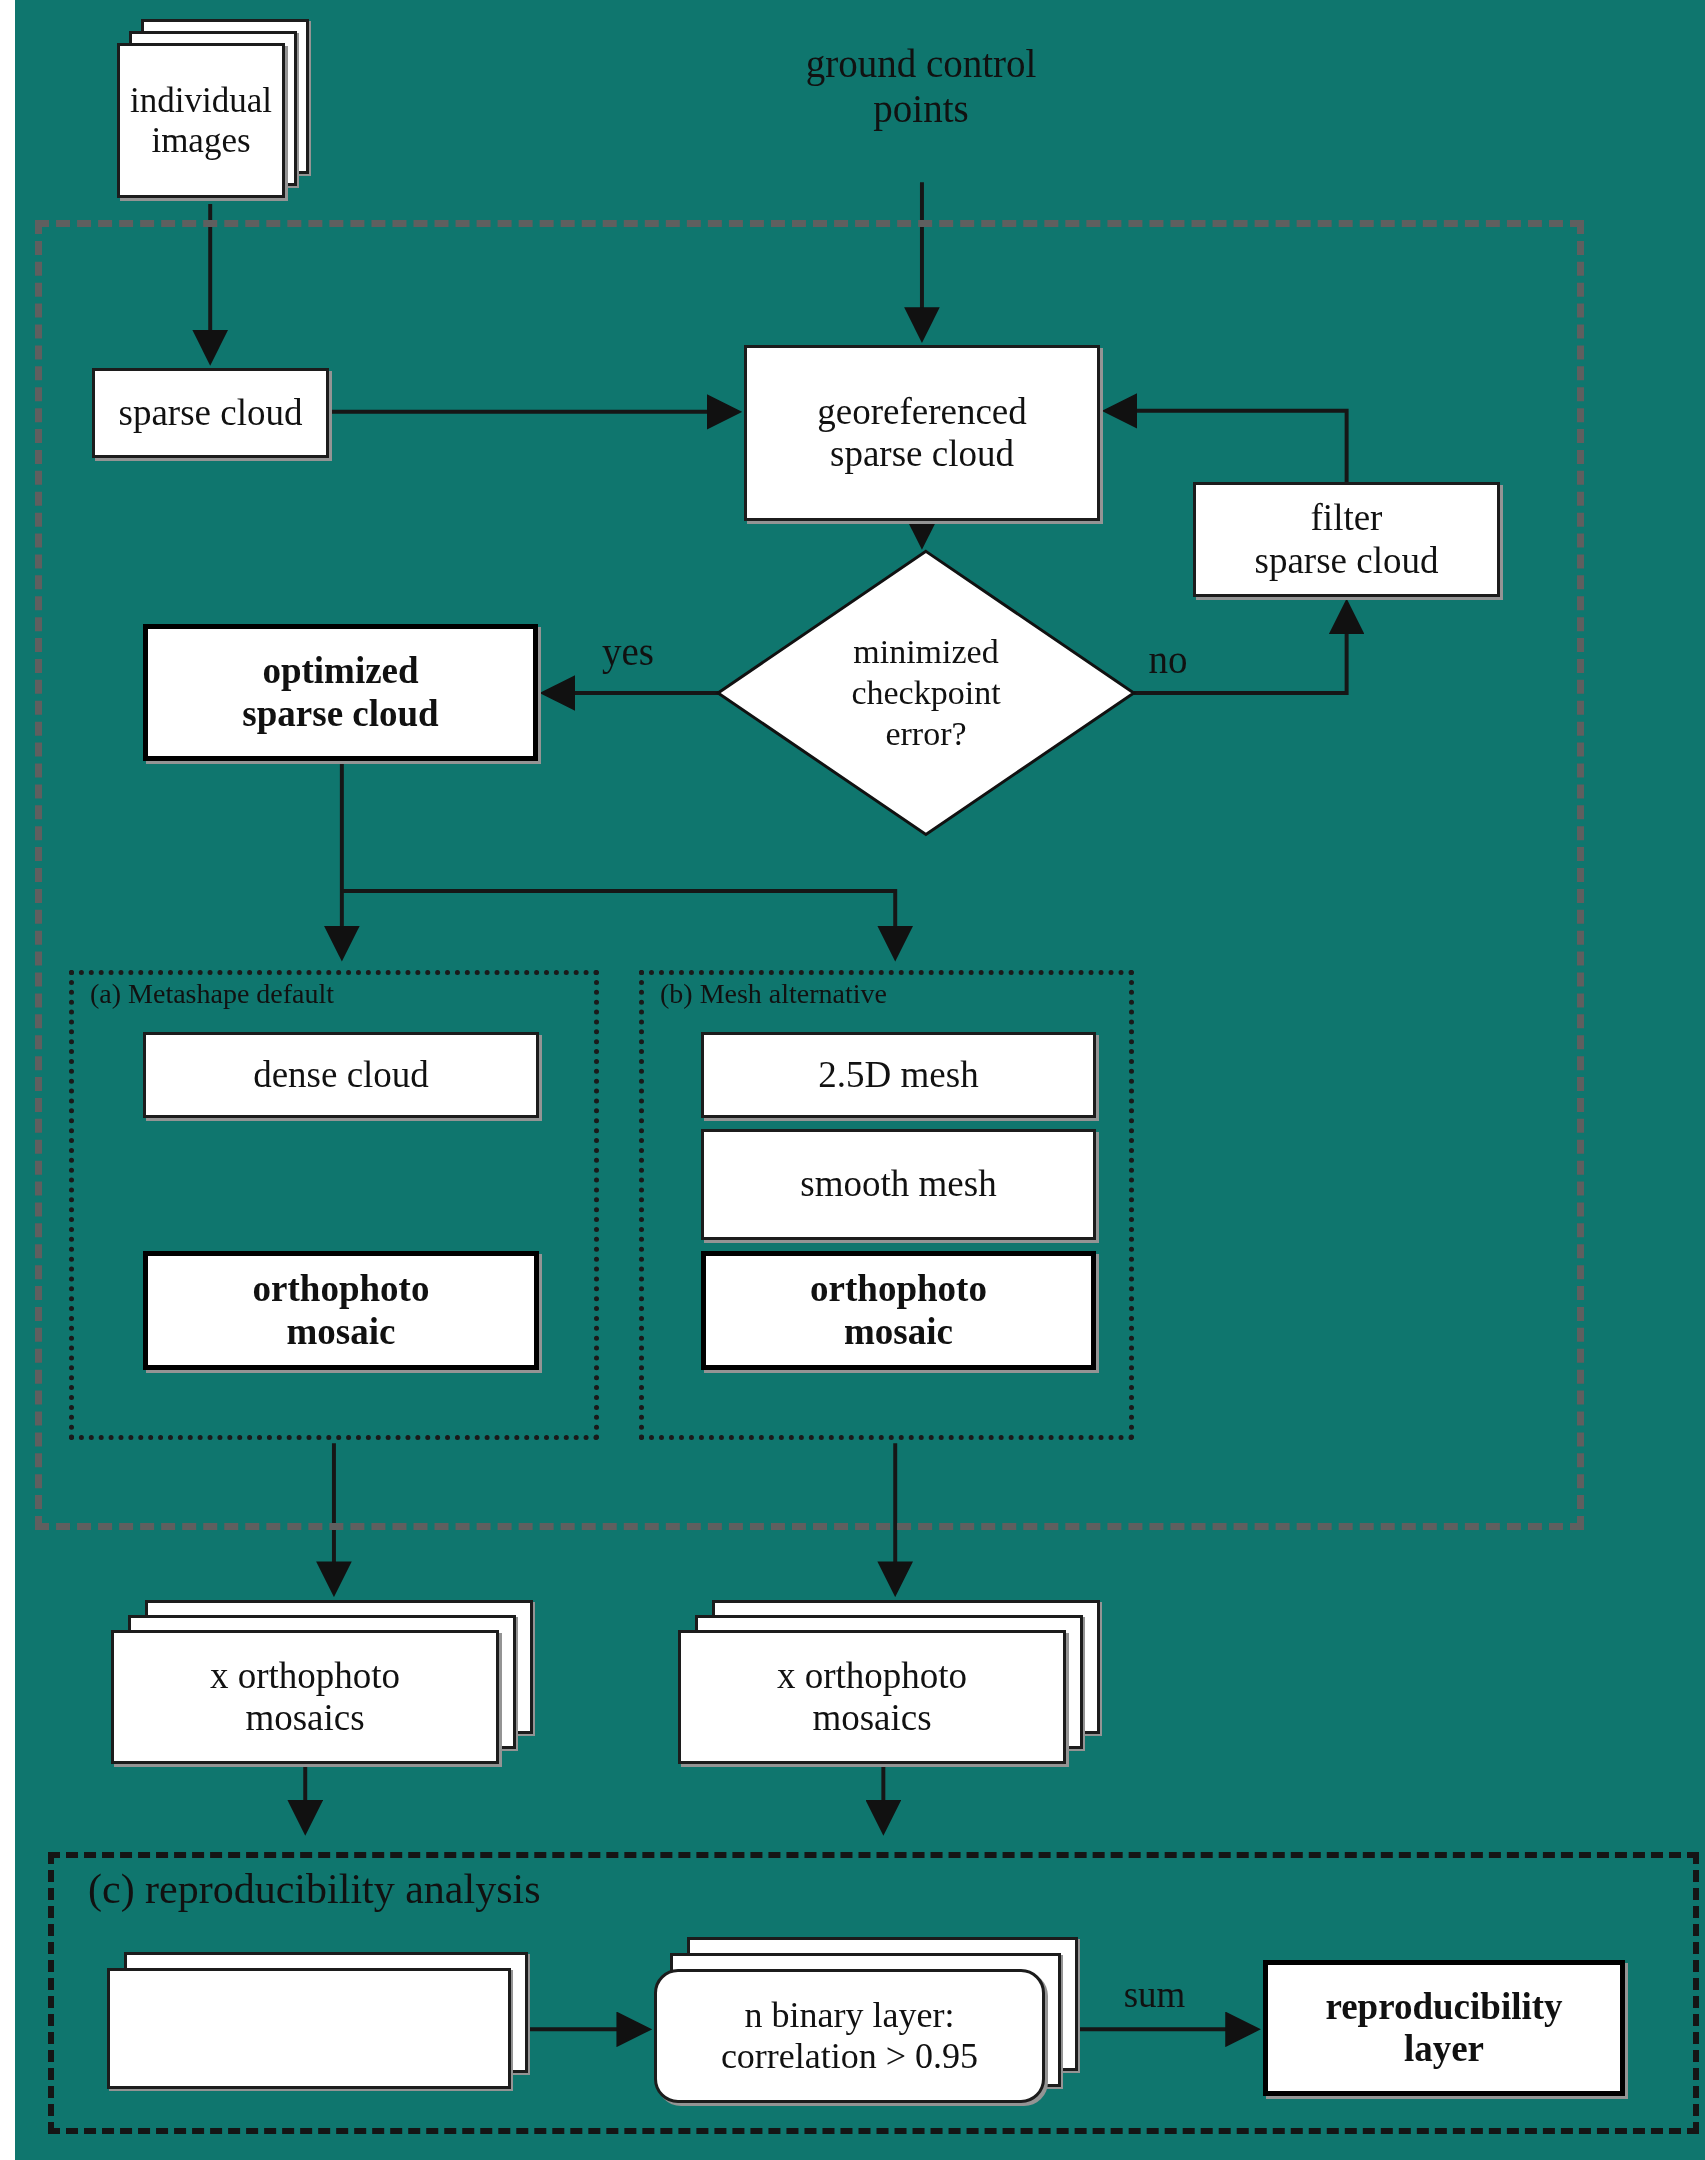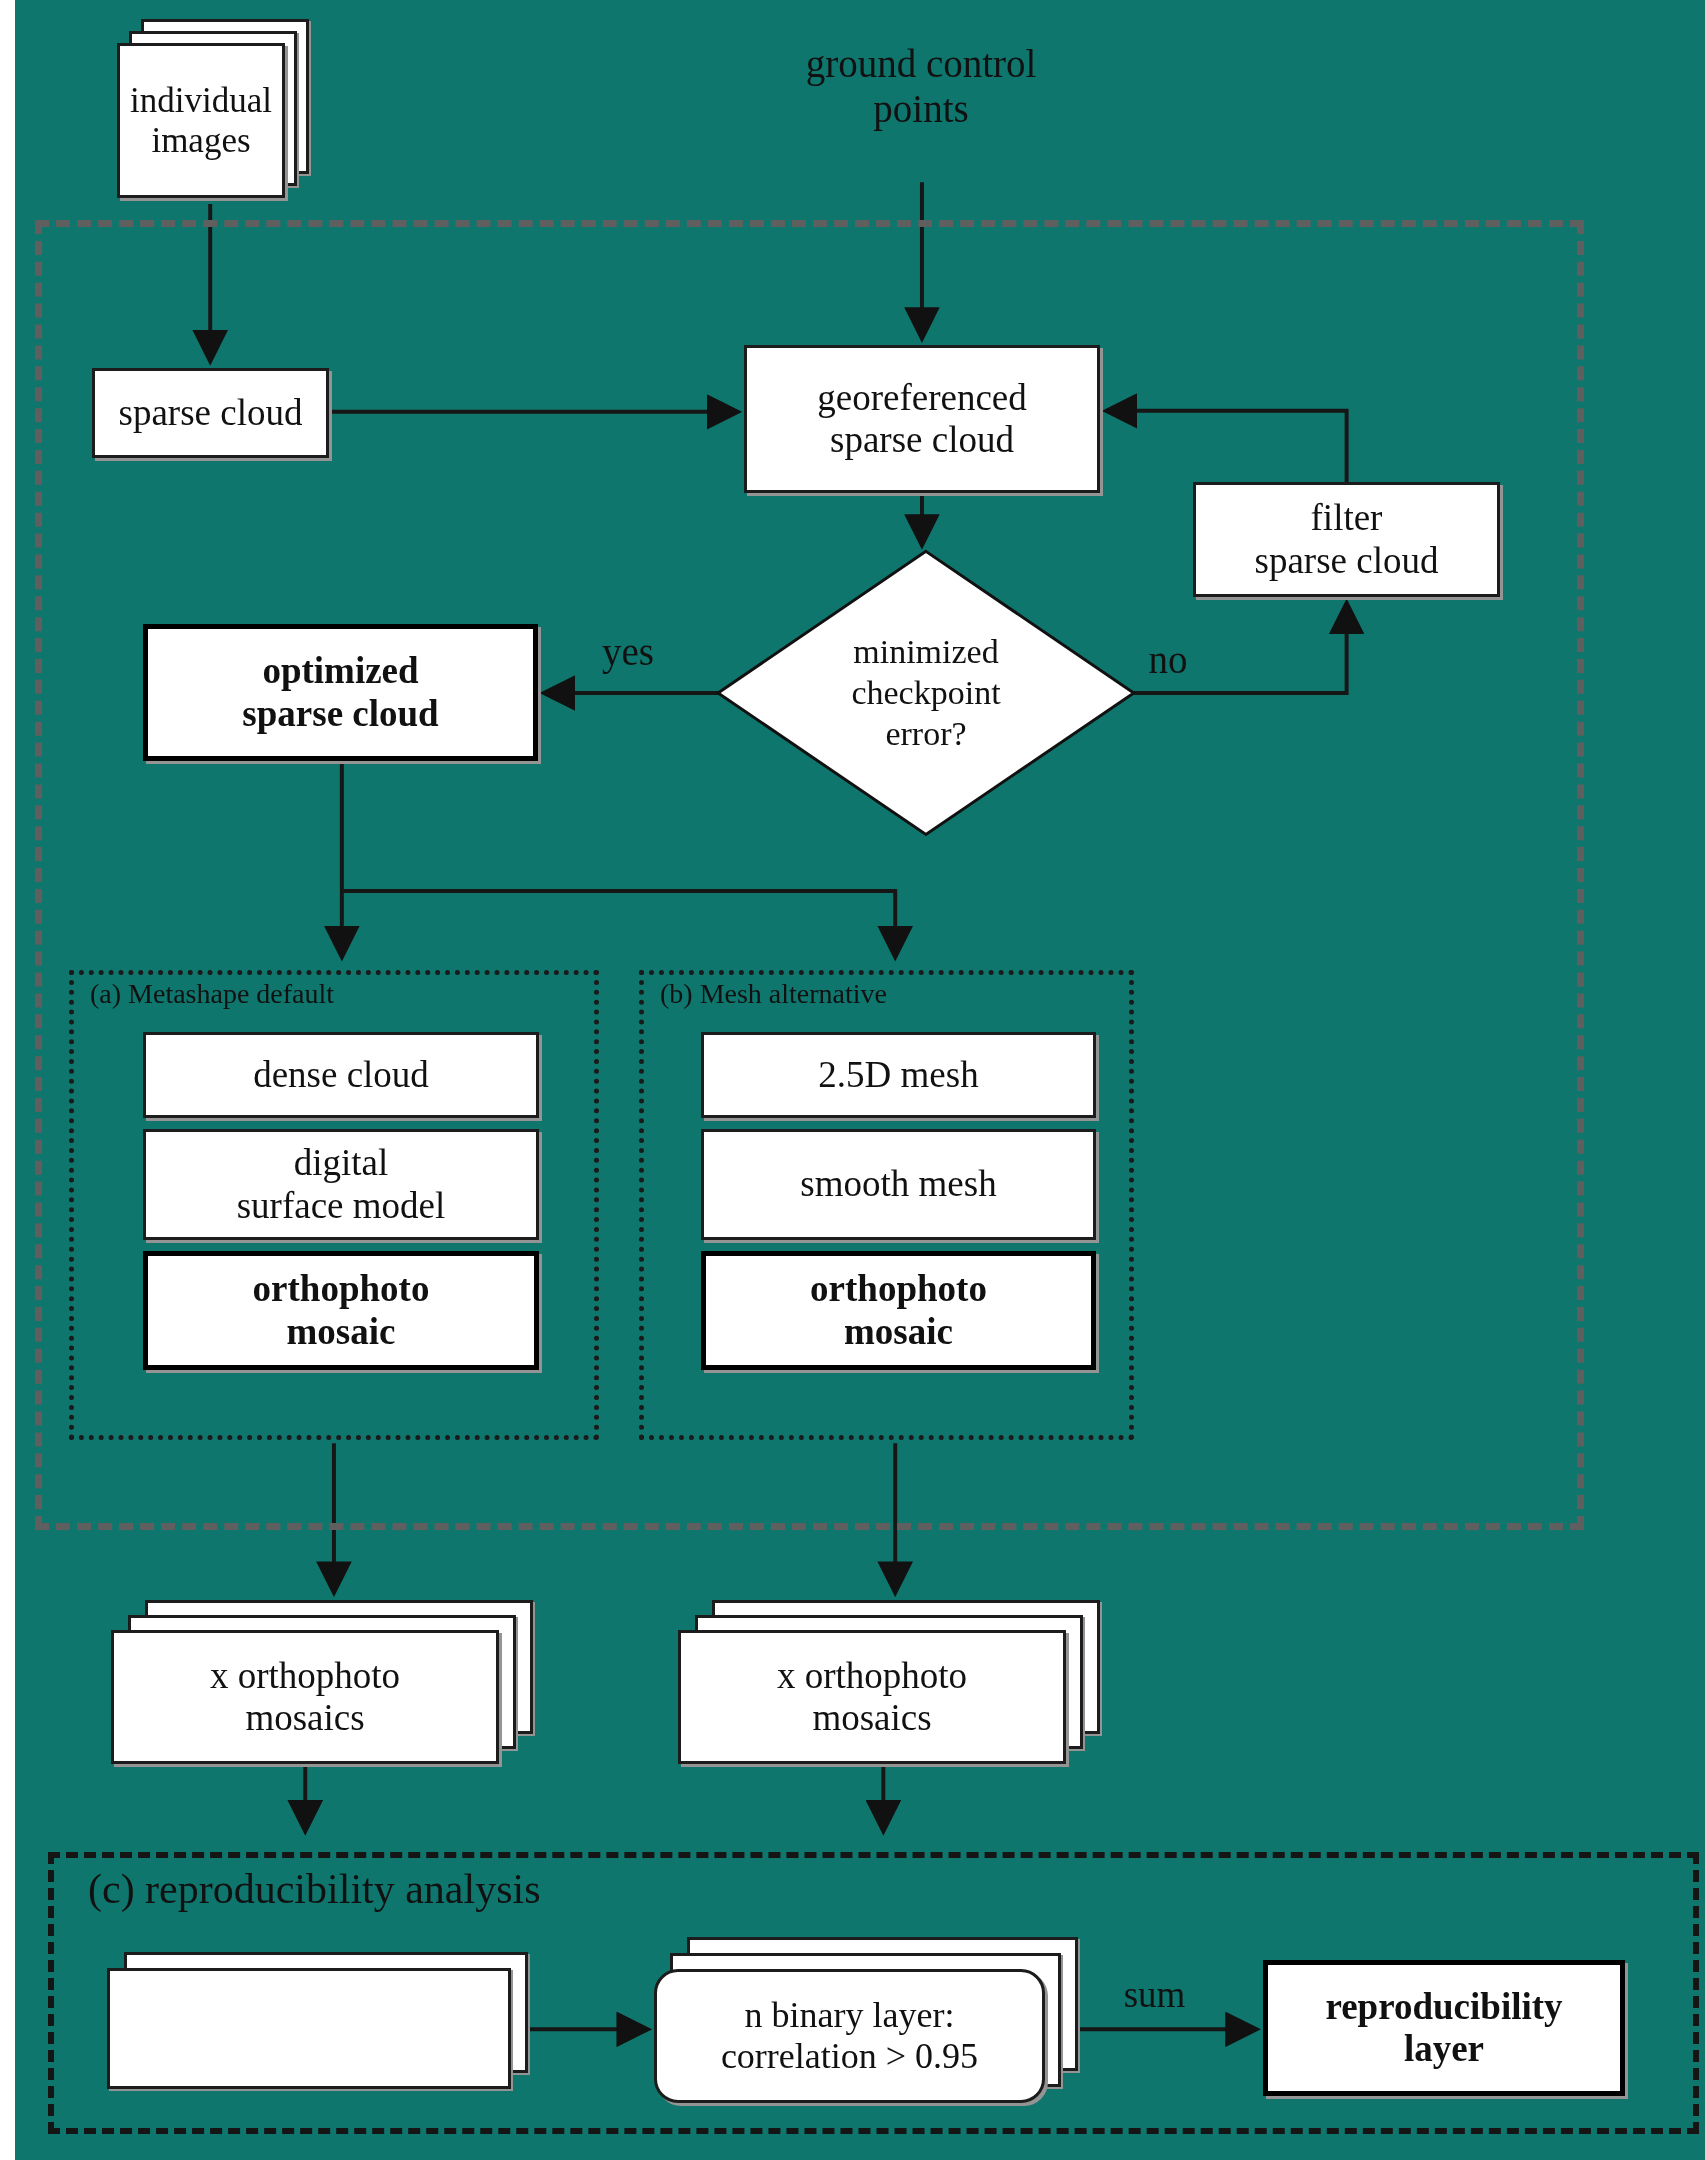--- a/index.html
+++ b/index.html
@@ -76,40 +76,38 @@
   <div class="sheet" style="left:126px;top:19px;width:168px;height:155px;"></div>
   <div class="sheet" style="left:114px;top:31px;width:168px;height:155px;"></div>
   <div class="box" style="left:102px;top:43px;width:168px;height:155px;font-size:35px;">individual
 images</div>
 
   <div class="lbl lbl-center" style="left:723px;top:42px;width:366px;">ground control
 points</div>
 
   <div class="box" style="left:77px;top:368px;width:237px;height:90px;">sparse cloud</div>
 
-  <div class="box" style="left:729px;top:345px;width:356px;height:148px;">georeferenced
+  <div class="box" style="left:729px;top:345px;width:356px;height:176px;">georeferenced
 sparse cloud</div>
 
   <div class="box" style="left:1178px;top:482px;width:307px;height:115px;">filter
 sparse cloud</div>
 
   <div class="decision-text" style="left:787px;top:632px;width:248px;">minimized
 checkpoint
 error?</div>
 
   <div class="box bold" style="left:128px;top:624px;width:395px;height:137px;">optimized
 sparse cloud</div>
 
   <div class="lbl lbl-center" style="left:566px;top:630px;width:94px;">yes</div>
   <div class="lbl lbl-center" style="left:1106px;top:638px;width:94px;">no</div>
 
   <div class="lbl title" style="left:75px;top:978px;width:475px;">(a) Metashape default</div>
   <div class="box" style="left:128px;top:1032px;width:396px;height:86px;">dense cloud</div>
-  <div class="box" style="left:128px;top:1129px;width:396px;height:111px;">digital
-surface model</div>
   <div class="box bold" style="left:128px;top:1251px;width:396px;height:119px;">orthophoto
 mosaic</div>
 
   <div class="lbl title" style="left:645px;top:978px;width:475px;">(b) Mesh alternative</div>
   <div class="box" style="left:686px;top:1032px;width:395px;height:86px;">2.5D mesh</div>
   <div class="box" style="left:686px;top:1129px;width:395px;height:111px;">smooth mesh</div>
   <div class="box bold" style="left:686px;top:1251px;width:395px;height:119px;">orthophoto
 mosaic</div>
 
 

